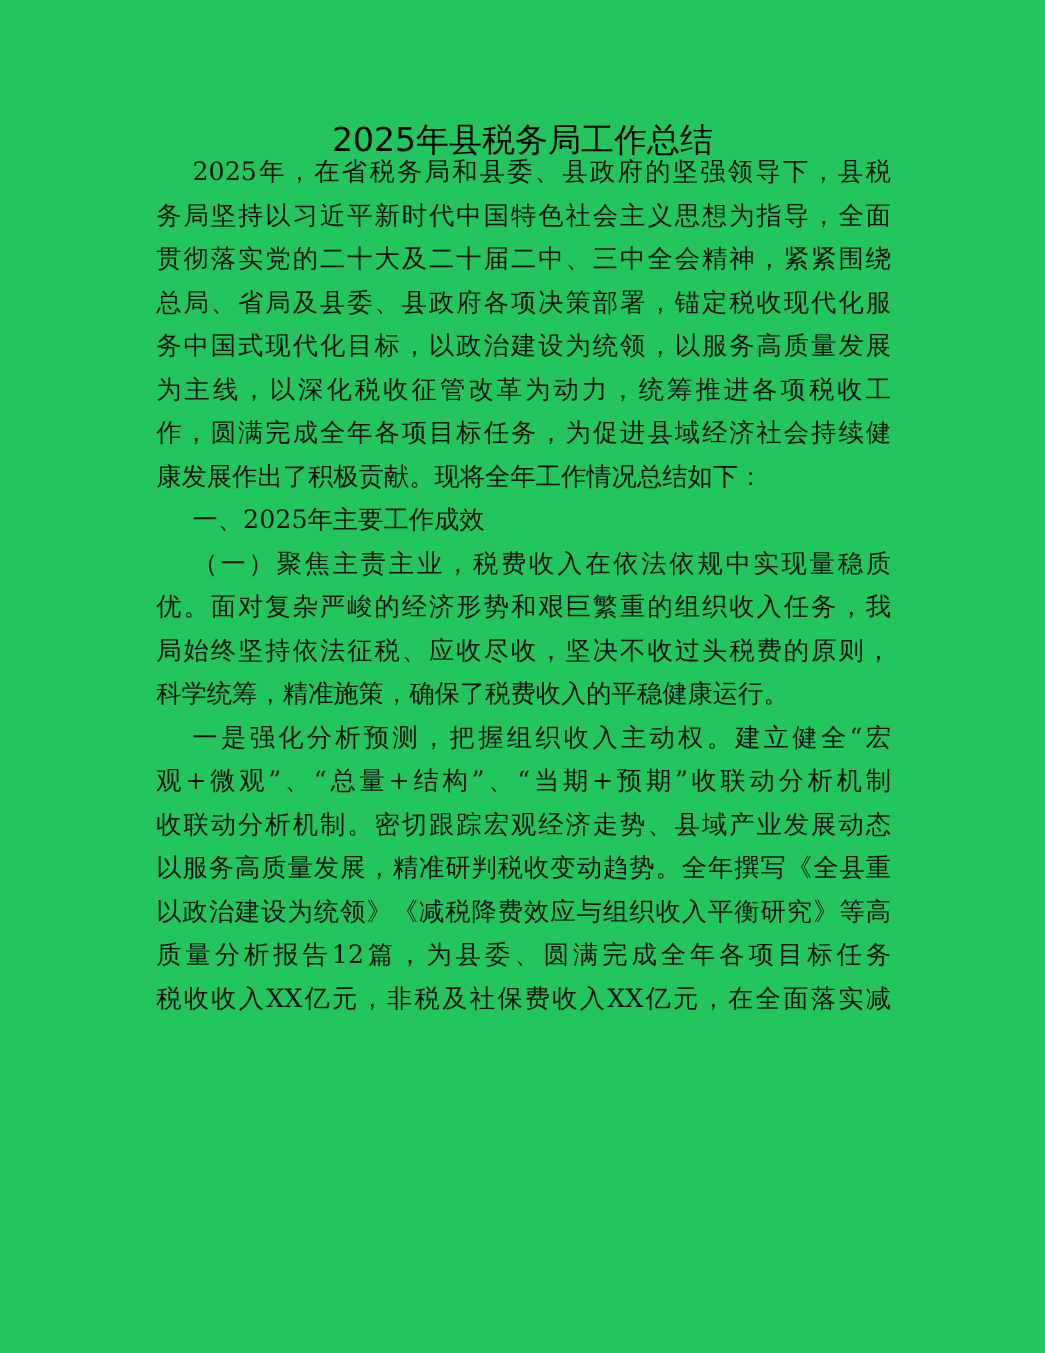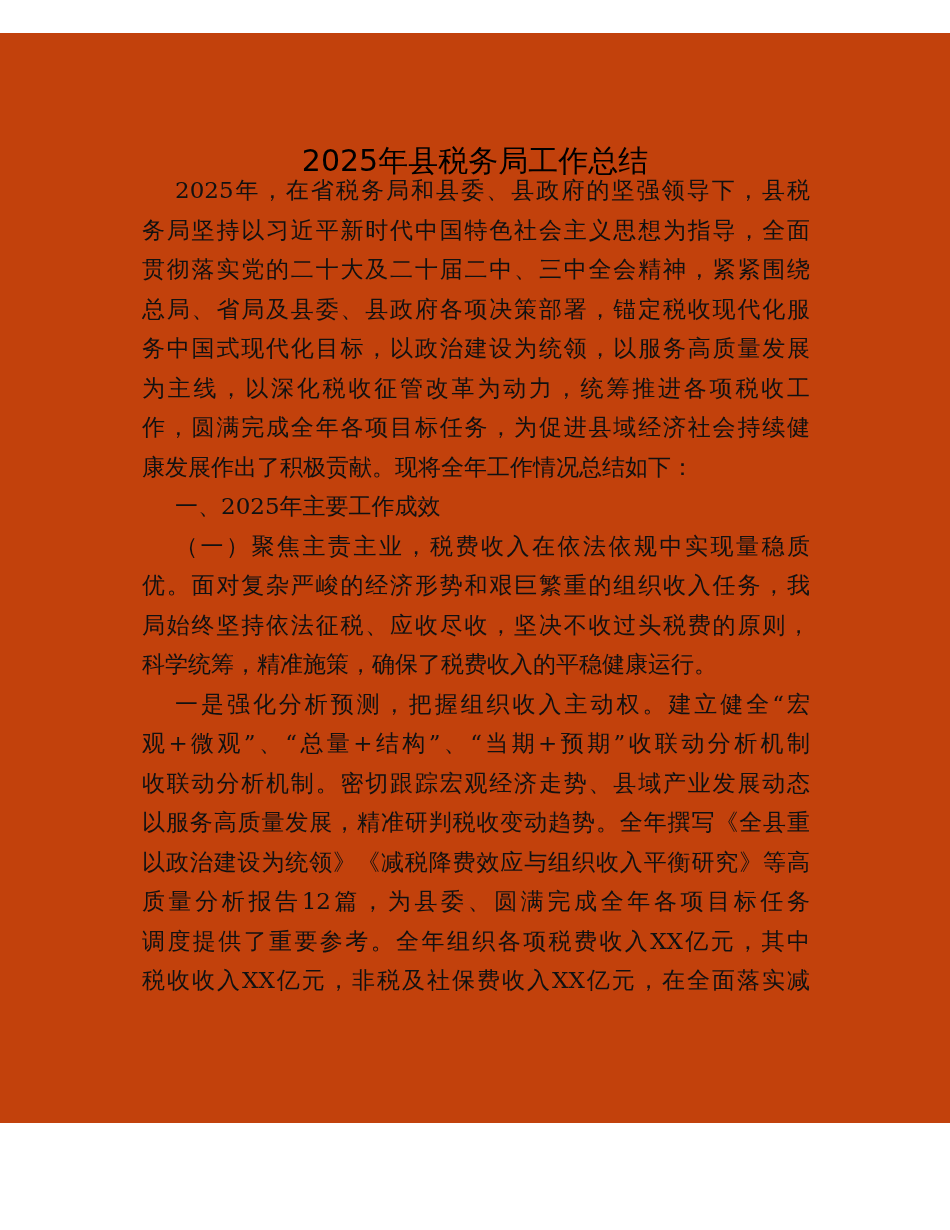--- a/index.html
+++ b/index.html
@@ -1,21 +1,20 @@
 <!DOCTYPE html>
 <html><head>
   <meta charset="utf-8">
   <style>
     html, body { margin: 0; padding: 0; background: #ffffff; }
     body { width: 950px; height: 1230px; position: relative; overflow: hidden; }
     .page {
-      position: absolute; left: 0; top: 0; width: 950px; height: 1090px;
-      background: #c2410c; color: #111111;
+      position: absolute; left: 0; top: 0; width: 950px; height: 1230px;
+      background: #22c55e; color: #111111;
       font-family: "DejaVu Serif", "Liberation Serif", serif;
-      margin-top: 33px;
     }
     .title {
       position: absolute; left: 0; top: 108px; width: 950px;
       text-align: center;
       font-family: "DejaVu Sans", "Liberation Sans", sans-serif;
       font-size: 30px; line-height: 40px; color: #000;
       letter-spacing: 0px;
     }
     .body {
       position: absolute; left: 142px; top: 138px; width: 668px;
@@ -49,16 +48,15 @@
       <div class="line subheading">（一）聚焦主责主业，税费收入在依法依规中实现量稳质</div>
       <div class="line">优。面对复杂严峻的经济形势和艰巨繁重的组织收入任务，我</div>
       <div class="line">局始终坚持依法征税、应收尽收，坚决不收过头税费的原则，</div>
       <div class="line last">科学统筹，精准施策，确保了税费收入的平稳健康运行。</div>
       <div class="line indent">一是强化分析预测，把握组织收入主动权。建立健全“宏</div>
       <div class="line">观+微观”、“总量+结构”、“当期+预期”收联动分析机制</div>
       <div class="line">收联动分析机制。密切跟踪宏观经济走势、县域产业发展动态</div>
       <div class="line">以服务高质量发展，精准研判税收变动趋势。全年撰写《全县重</div>
       <div class="line">以政治建设为统领》《减税降费效应与组织收入平衡研究》等高</div>
       <div class="line">质量分析报告12篇，为县委、圆满完成全年各项目标任务</div>
-      <div class="line">调度提供了重要参考。全年组织各项税费收入XX亿元，其中</div>
       <div class="line">税收收入XX亿元，非税及社保费收入XX亿元，在全面落实减</div>
     </div>
 </div>
 
 </body></html>

